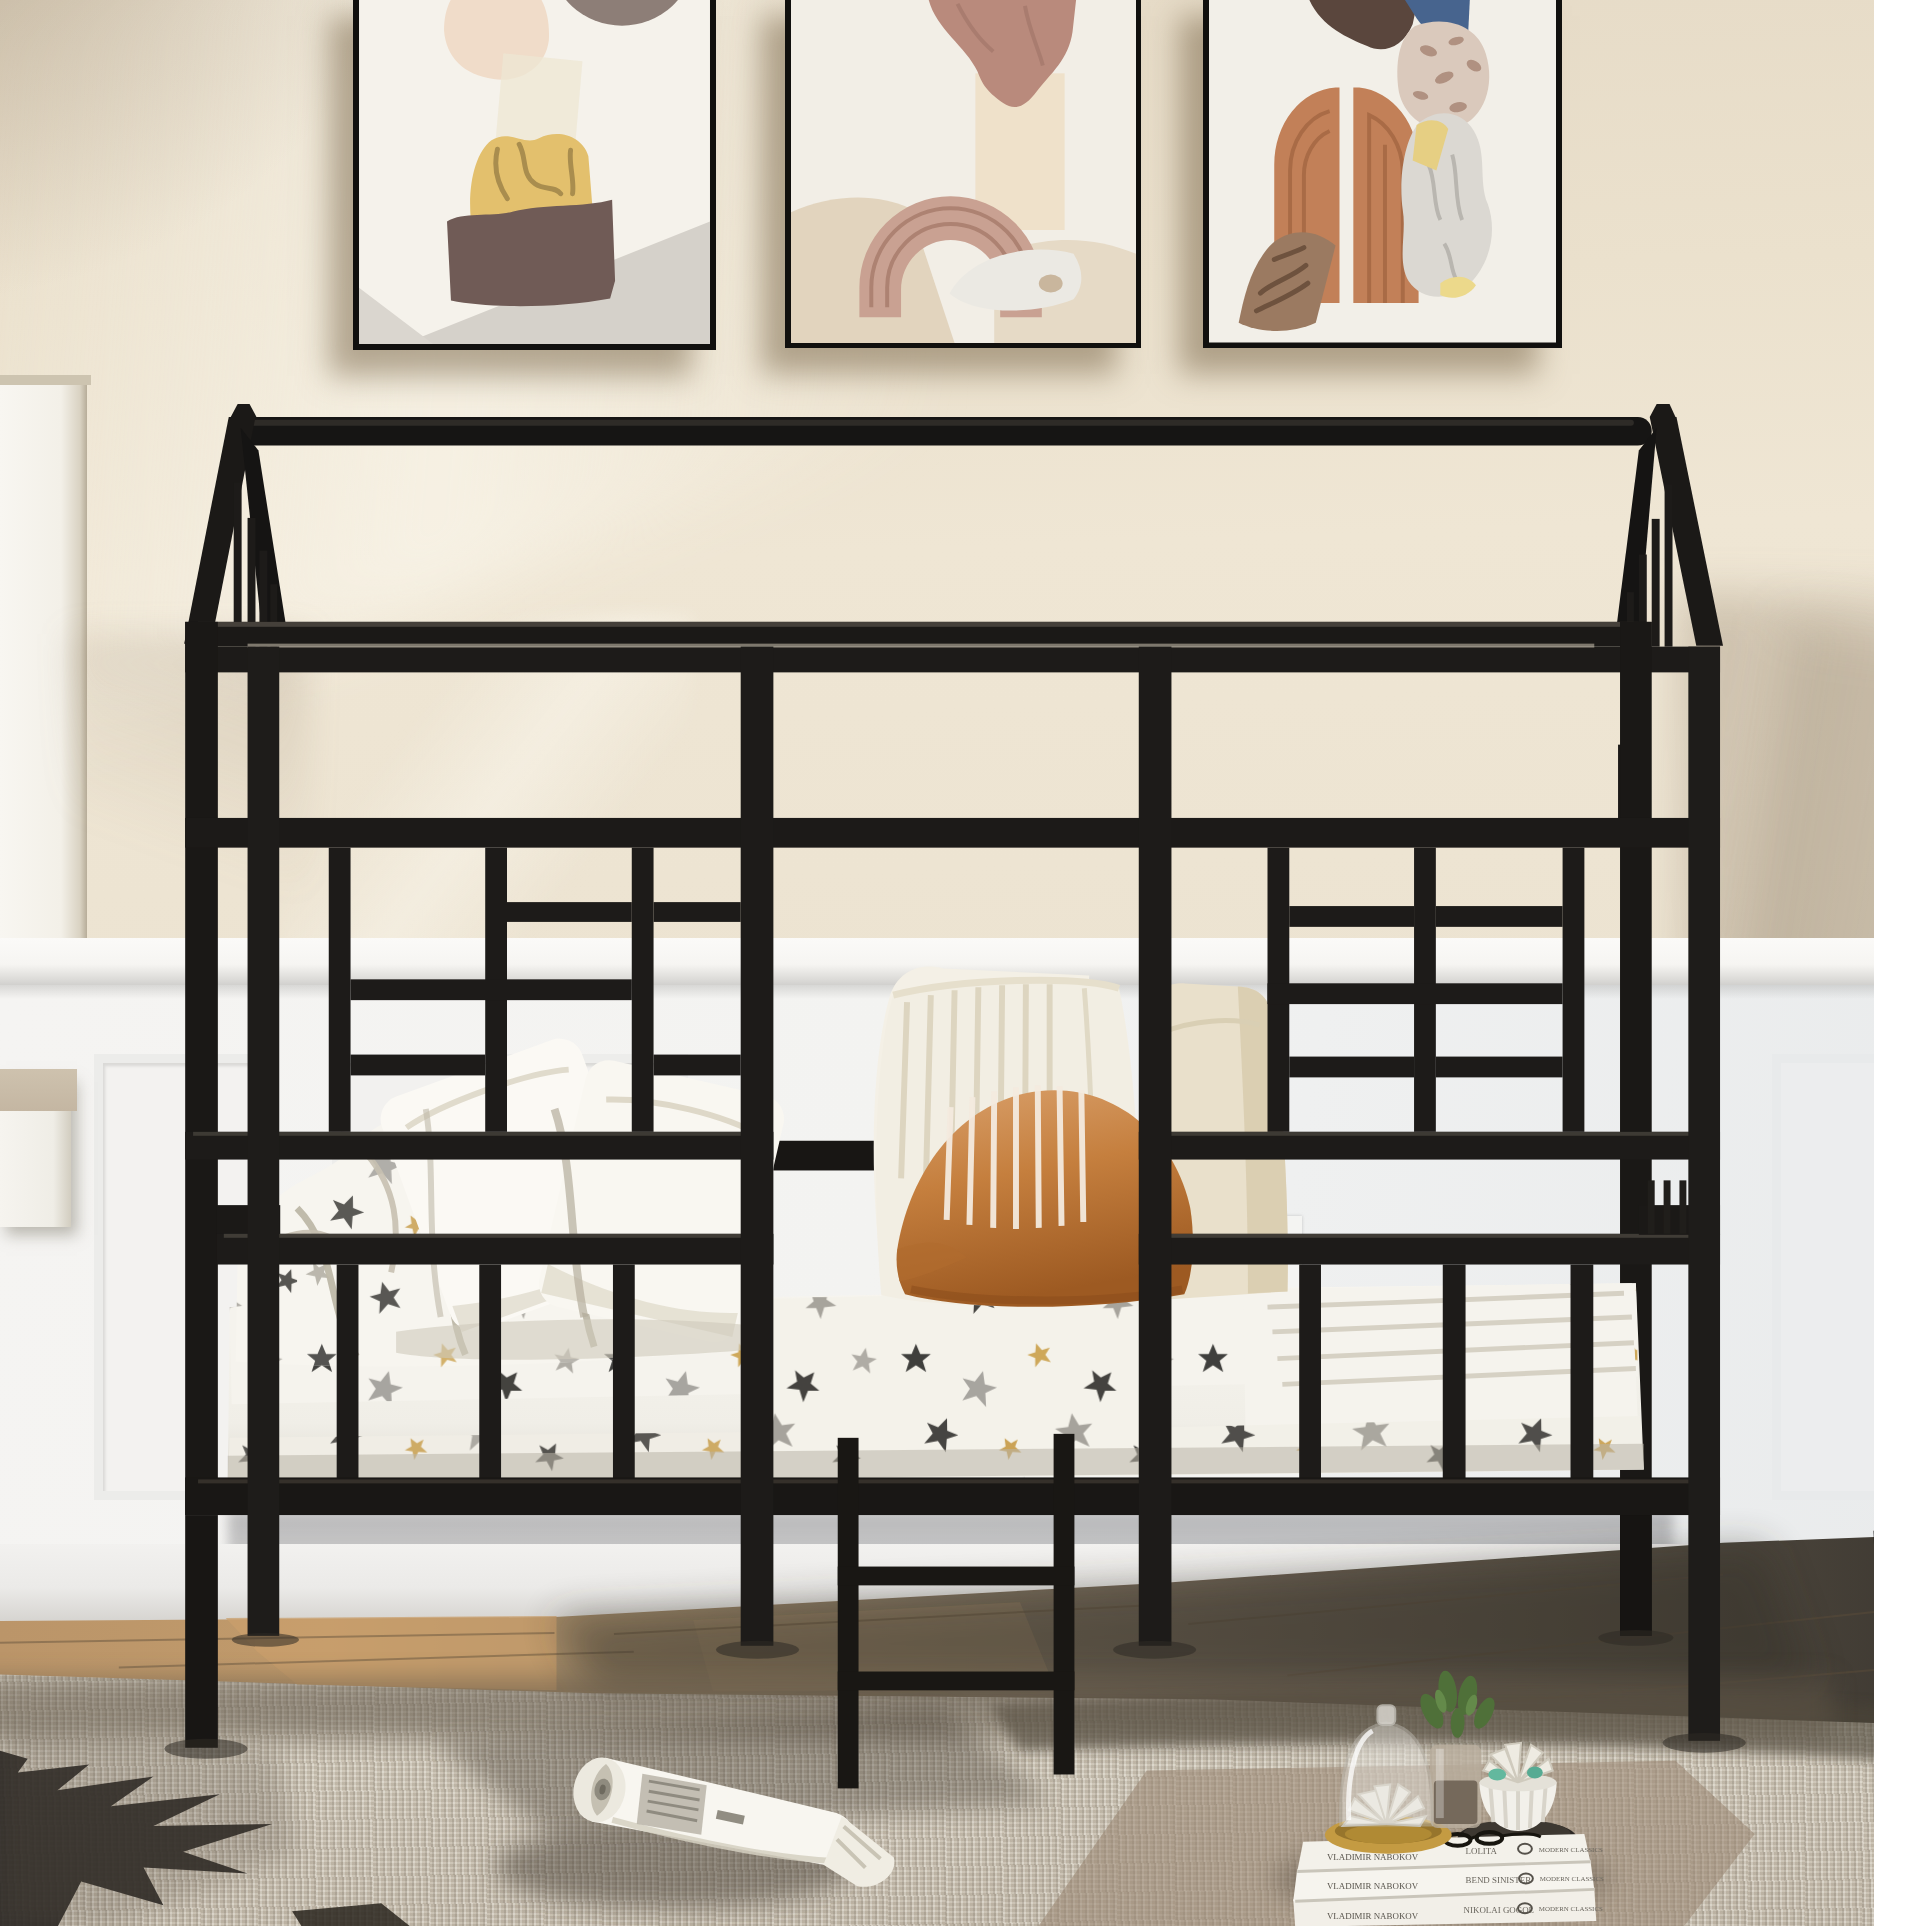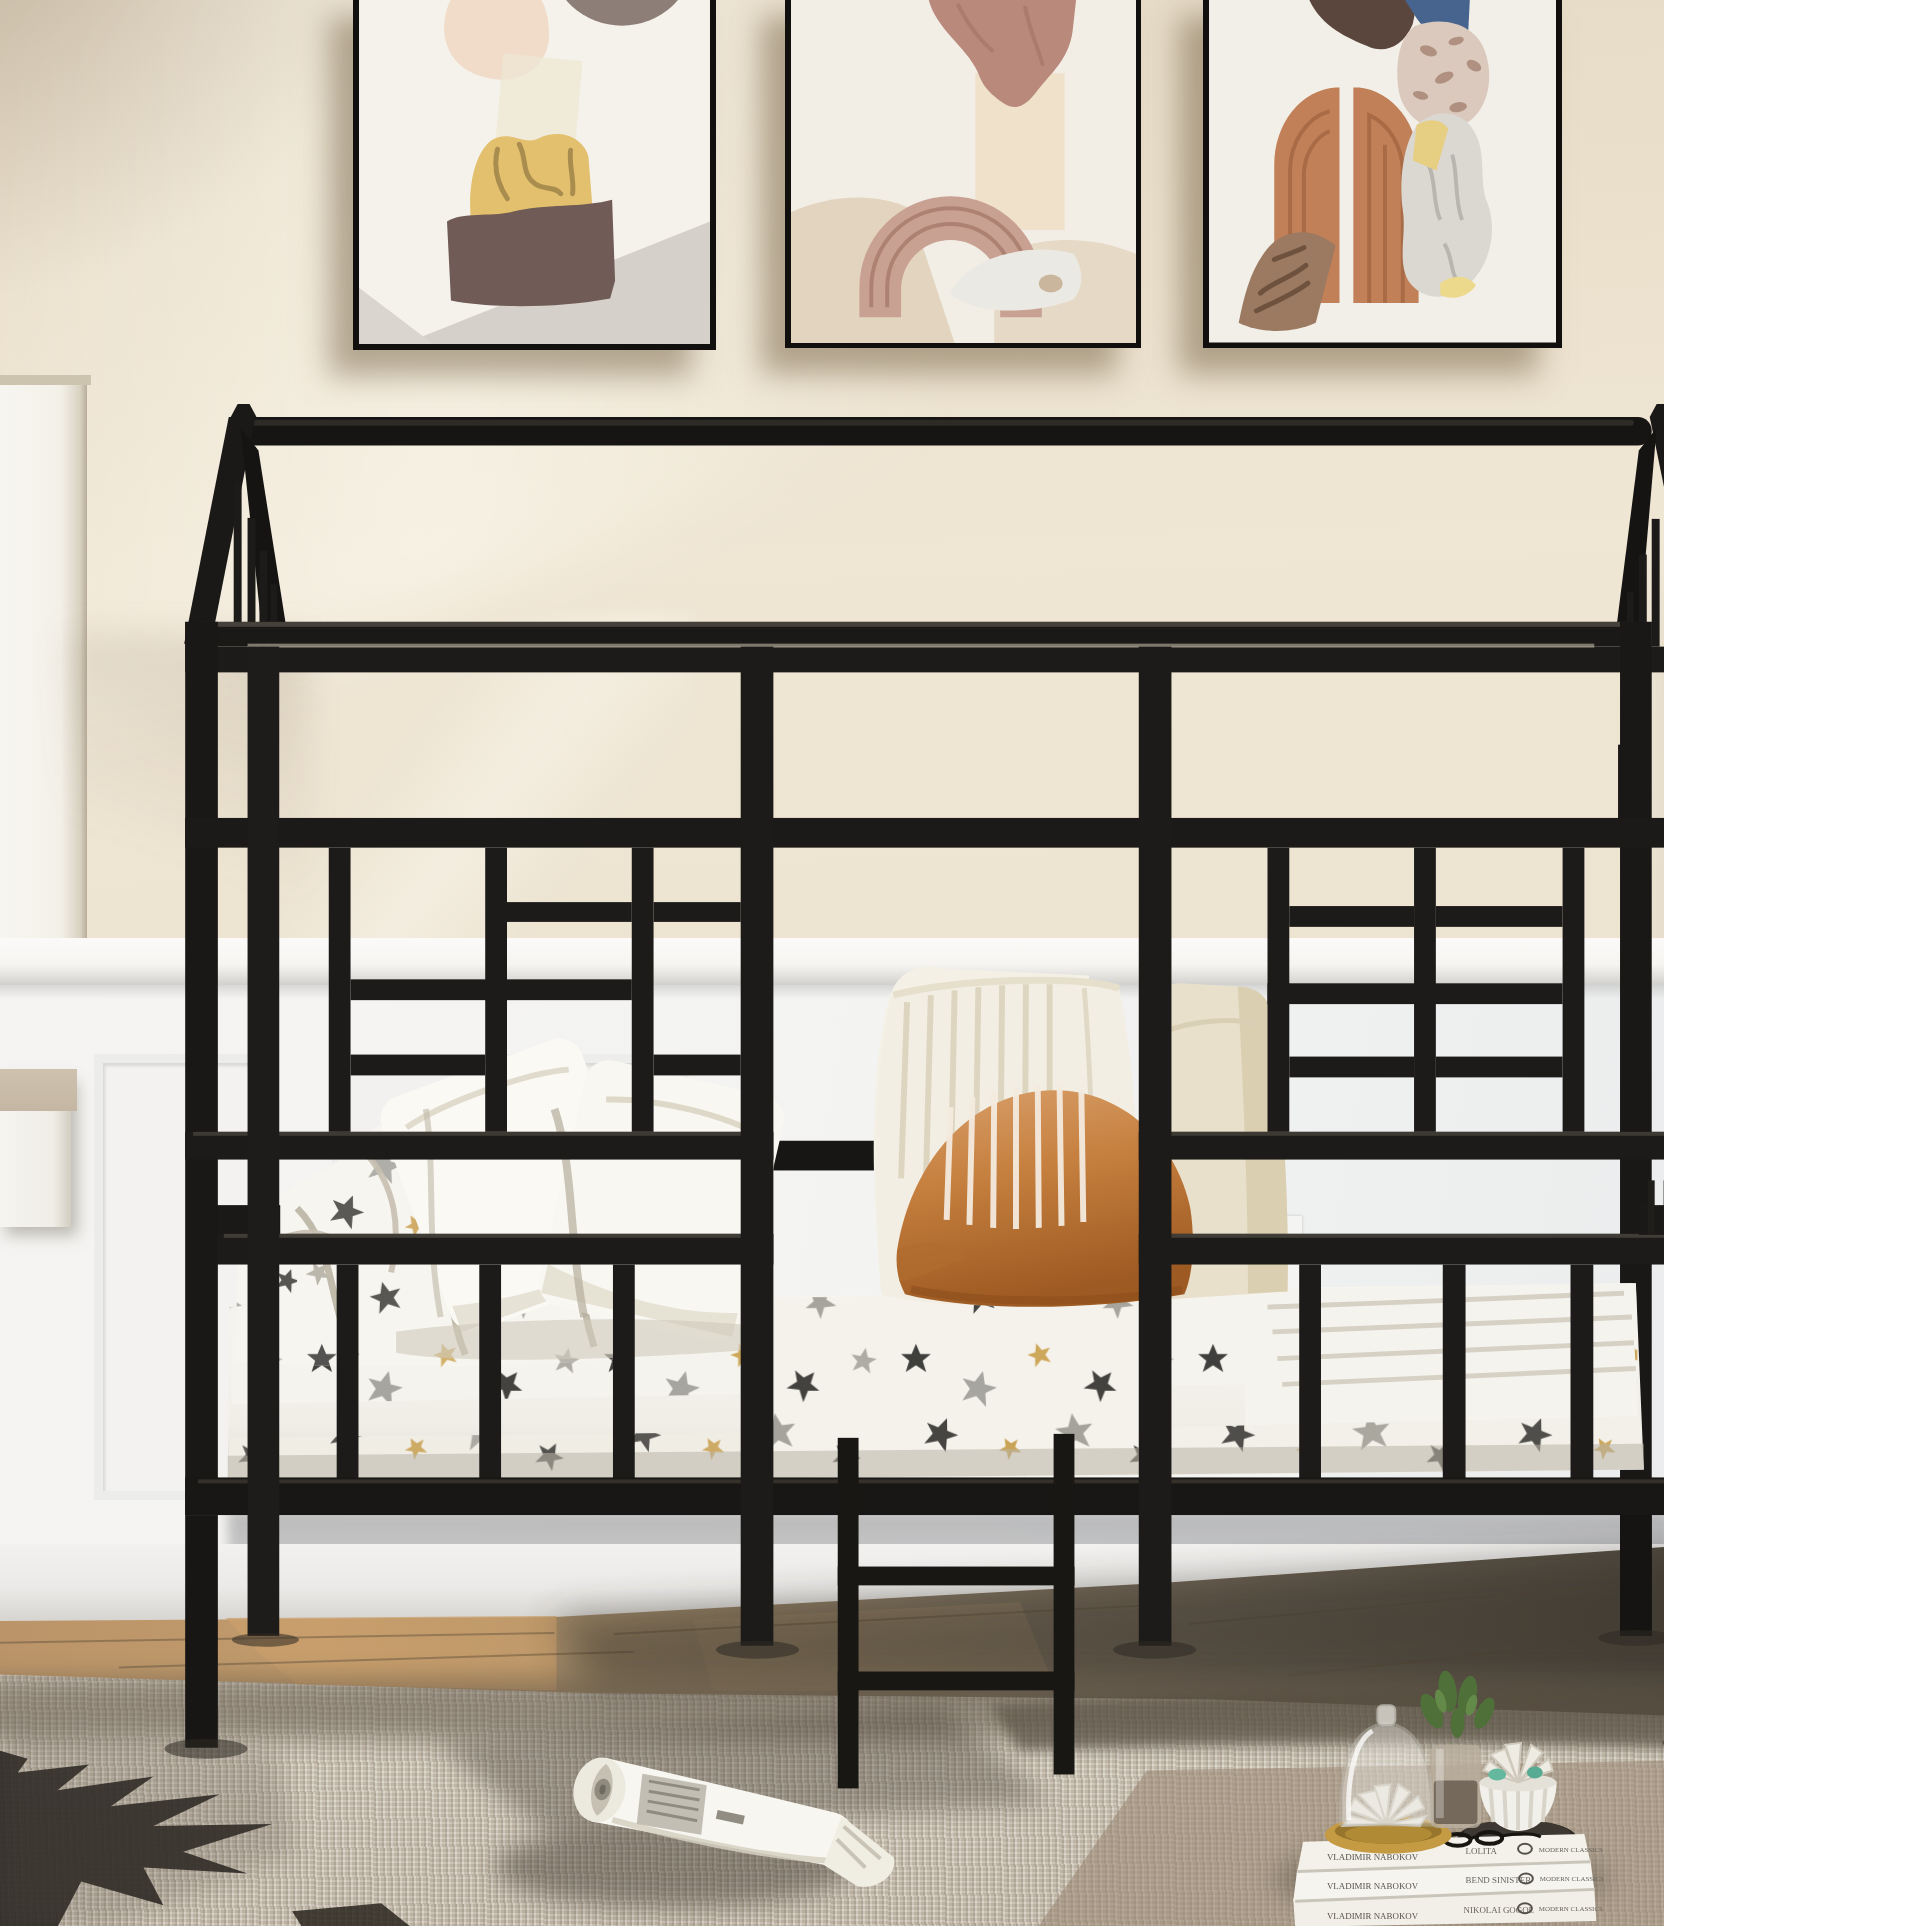--- a/index.html
+++ b/index.html
@@ -1,17 +1,17 @@
 <!DOCTYPE html>
 <html><head>
 <meta charset="utf-8">
 <style>
   html,body{margin:0;padding:0;background:#fff;}
   *{box-sizing:border-box;}
-  #stage{position:relative;width:1664px;height:1927px;overflow:hidden;
+  #stage{position:relative;width:1874px;height:1927px;overflow:hidden;
     font-family:"Liberation Sans", sans-serif;background:#efe5d2;}
   .abs{position:absolute;}
 </style>
 </head>
 <body>
 <div id="stage">
 
 <div class="abs" style="left:0;top:0;width:1927px;height:990px;
   background:linear-gradient(178deg,#e6dbc7 0%,#ebe1cd 30%,#efe6d4 55%,#ece3d1 100%);"></div>
 

